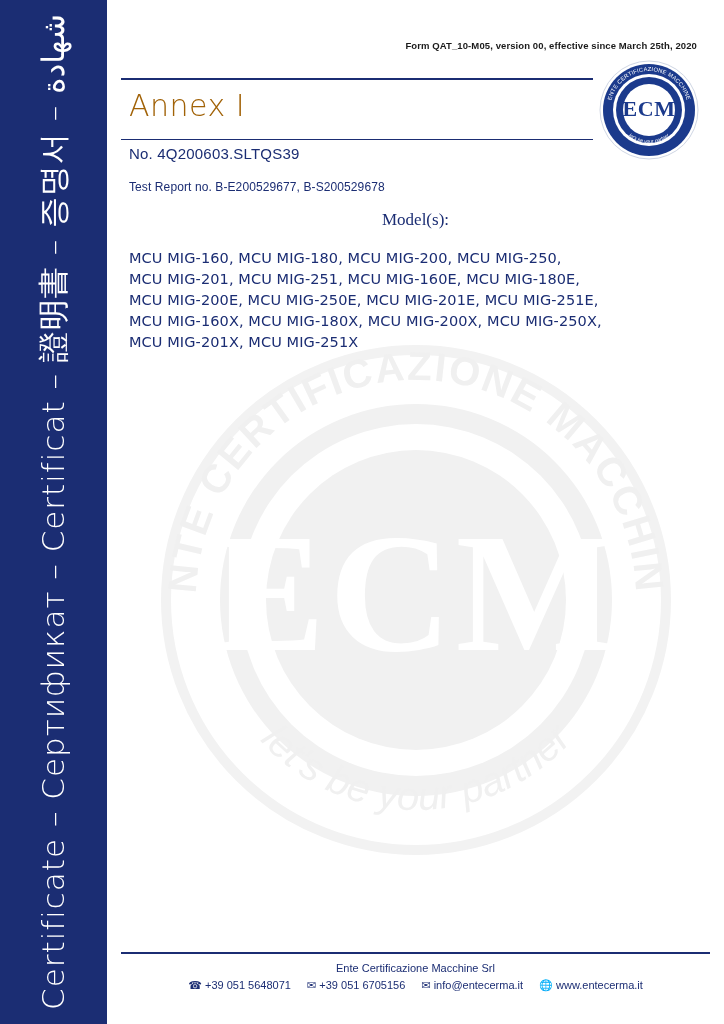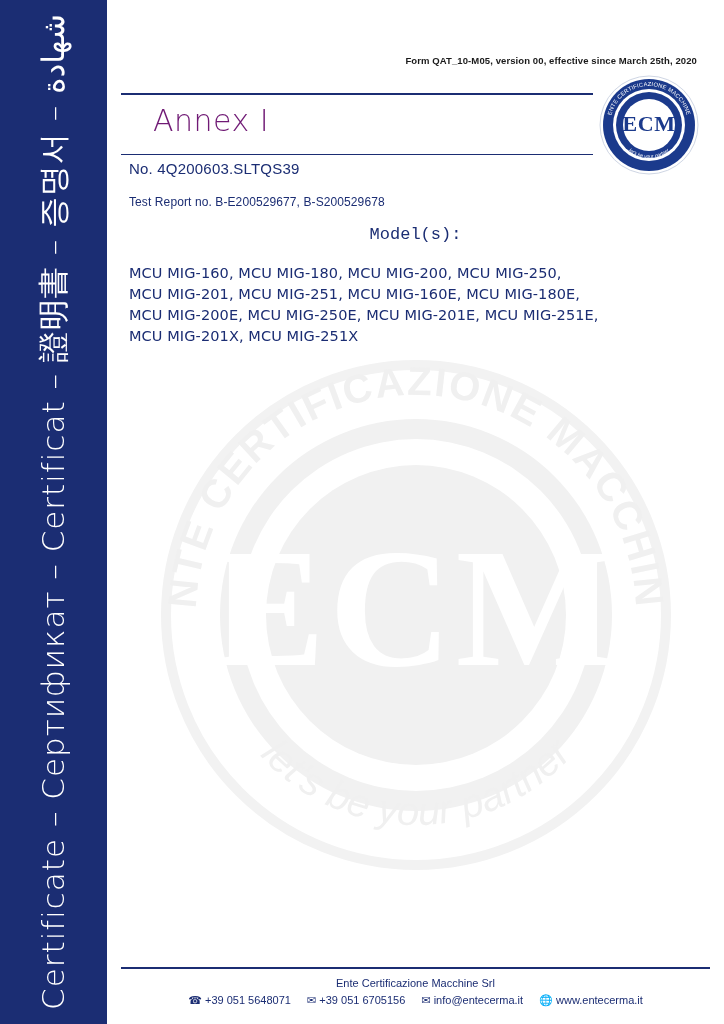--- a/index.html
+++ b/index.html
@@ -33,21 +33,21 @@
     font-size: 31px;
     font-weight: 300;
     letter-spacing: 1px;
     font-family: "DejaVu Sans", sans-serif;
   }
 
   
   .page {
     position: absolute;
     left: 107px;
-    top: 15px;
+    top: 0;
     width: 617px;
     height: 916px;
   }
 
   .form-ref {
     position: absolute;
     right: 27px;
     top: 40px;
     font-size: 9.5px;
     font-weight: bold;
@@ -71,24 +71,23 @@
     width: 472px;
     height: 1px;
     background: #1b2d73;
   }
   .annex-title {
     position: absolute;
     left: 22px;
     top: 88px;
     font-size: 30px;
     font-weight: 300;
-    color: #701a75;
+    color: #a16207;
     letter-spacing: 0.5px;
     font-family: "DejaVu Sans", sans-serif;
-    margin-left: 24px;
   }
 
   .cert-no {
     position: absolute;
     left: 22px;
     top: 145px;
     font-size: 15px;
     color: #1b2d73;
     letter-spacing: 0.2px;
   }
@@ -113,21 +112,21 @@
 
   
   .models-heading {
     position: absolute;
     left: 0; right: 0;
     top: 210px;
     text-align: center;
     font-size: 17px;
     color: #1b2d73;
     font-weight: 400;
-    font-family: Liberation Mono, monospace;
+    font-family: Liberation Serif, serif;
   }
   .models-list {
     position: absolute;
     left: 22px;
     top: 248px;
     width: 570px;
     font-size: 14.5px;
     line-height: 21px;
     color: #1b2d73;
     font-family: "DejaVu Sans", sans-serif;
@@ -228,20 +227,21 @@
         <textPath href="#wArcBottom" startOffset="50%" text-anchor="middle">let's be your partner</textPath>
       </text>
     </svg>
   </div>
 
   <div class="models-heading">Model(s):</div>
   <div class="models-list">
     <div>MCU MIG-160, MCU MIG-180, MCU MIG-200, MCU MIG-250,</div>
     <div>MCU MIG-201, MCU MIG-251, MCU MIG-160E, MCU MIG-180E,</div>
     <div>MCU MIG-200E, MCU MIG-250E, MCU MIG-201E, MCU MIG-251E,</div>
+    <div>MCU MIG-160X, MCU MIG-180X, MCU MIG-200X, MCU MIG-250X,</div>
     <div>MCU MIG-201X, MCU MIG-251X</div>
   </div>
 
   <div class="footer-rule"></div>
   <div class="footer">
     <div class="f1">Ente Certificazione Macchine Srl</div>
     <div class="f3">
       <span class="gl">☎</span>
       <span>+39 051 5648071</span>
       <span class="sep"></span>

